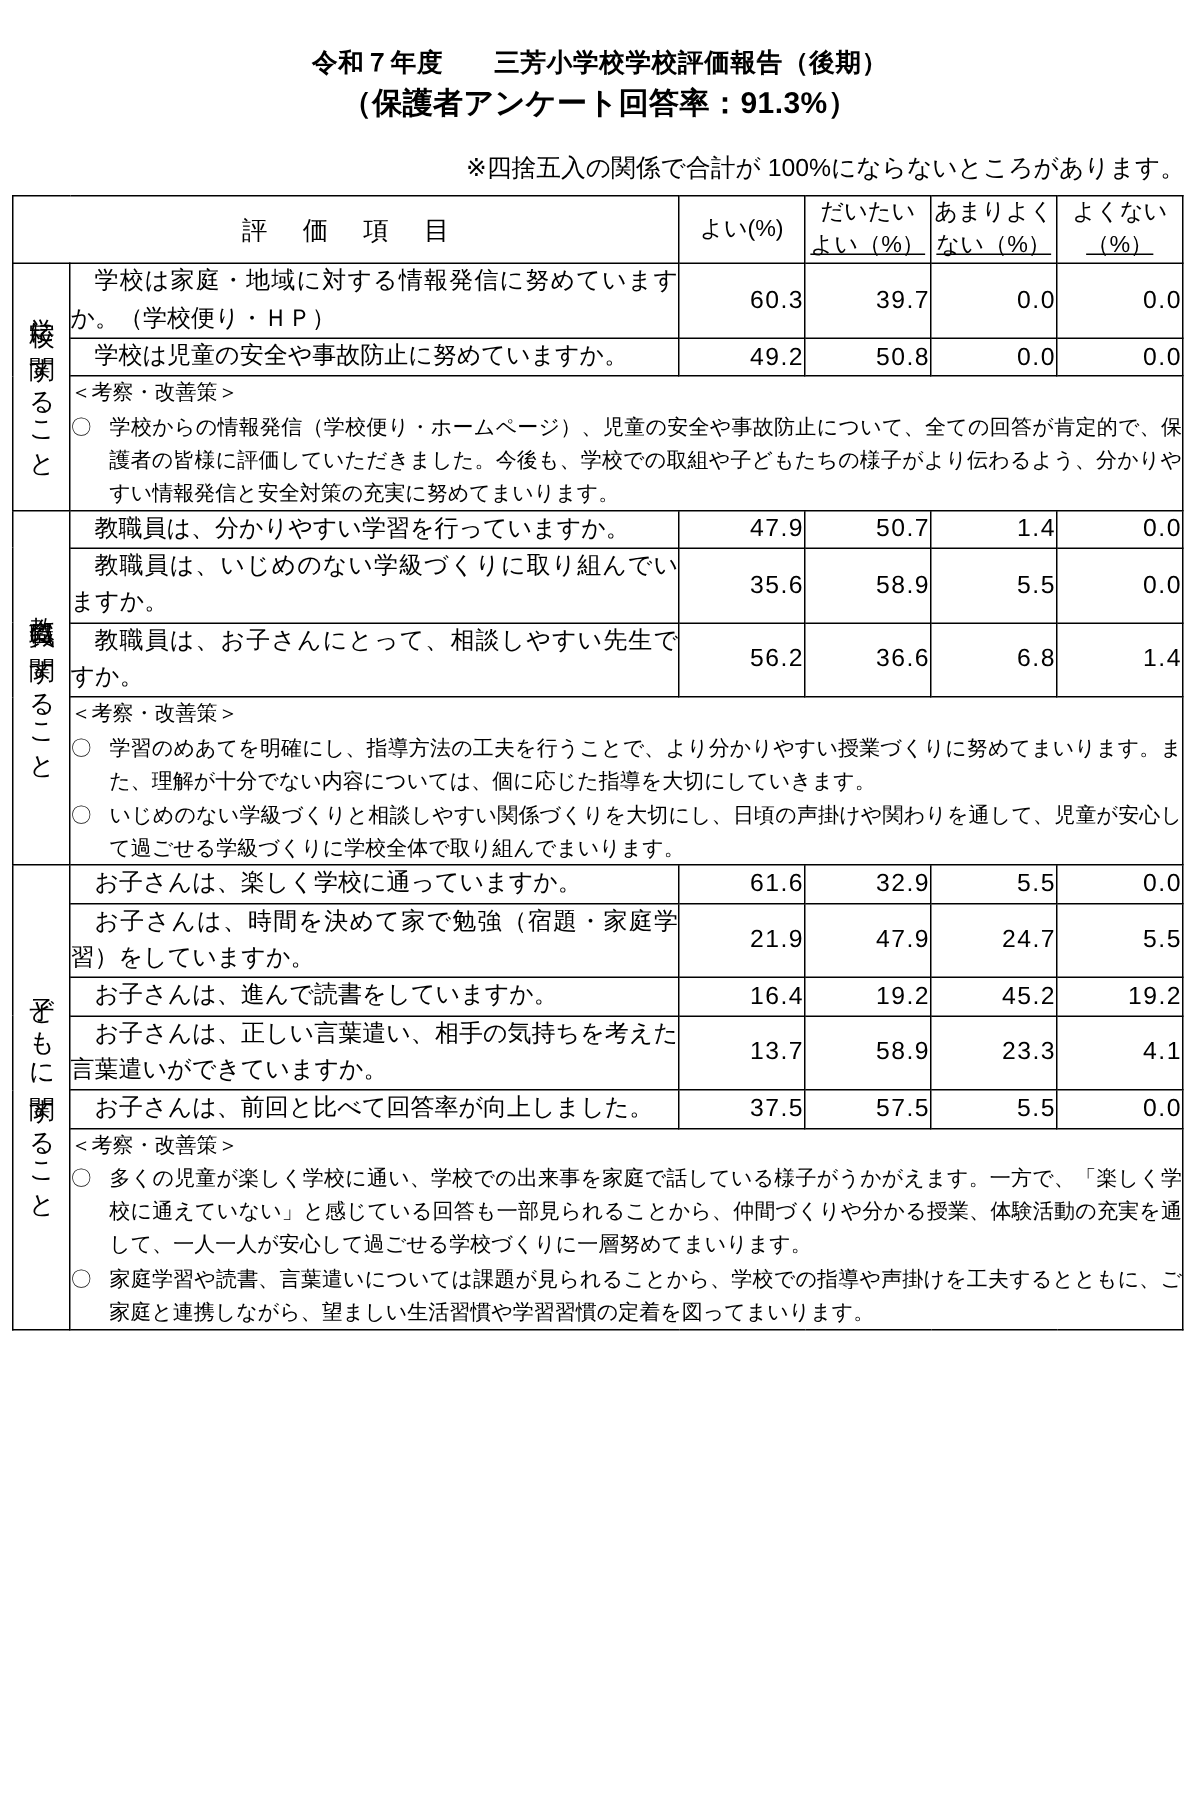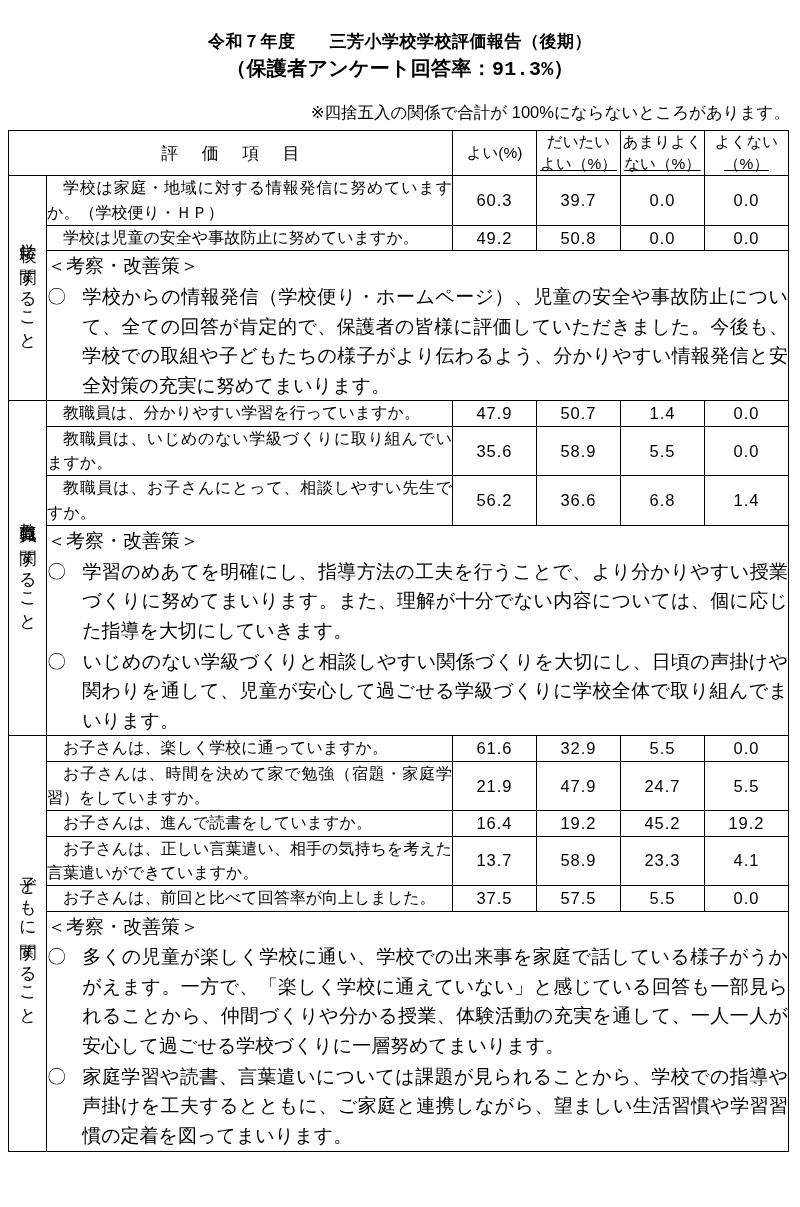--- a/index.html
+++ b/index.html
@@ -36,21 +36,20 @@
   }
   .title-gap {
     display: inline-block;
     width: 34px;
   }
   .title-line2 {
     font-size: 20px;
     font-weight: bold;
     letter-spacing: 0.3px;
     line-height: 1.45;
-    font-family: Liberation Mono, monospace;
   }
 
   
   .intro {
     margin: 22px 18px 0 14px;
     font-size: 16.5px;
     line-height: 1.72;
     text-align: justify;
     text-justify: inter-ideograph;
     text-indent: 1em;
@@ -116,27 +115,27 @@
 
   .q-cell {
     font-size: 16px;
     line-height: 1.52;
     padding: 5px 4px 6px 6px;
     text-indent: 1em;
     text-align: justify;
     text-justify: inter-ideograph;
   }
   .v-cell {
-    text-align: center;
+    text-align: right;
     font-size: 16.5px;
     letter-spacing: 0.06em;
   }
 
   .comment-cell {
-    font-size: 19px;
+    font-size: 14px;
     line-height: 1.56;
     padding: 4px 6px 7px 7px;
     text-align: justify;
     text-justify: inter-ideograph;
   }
   .comment-head {
     display: block;
     margin-bottom: 1px;
   }
   .comment-item {

